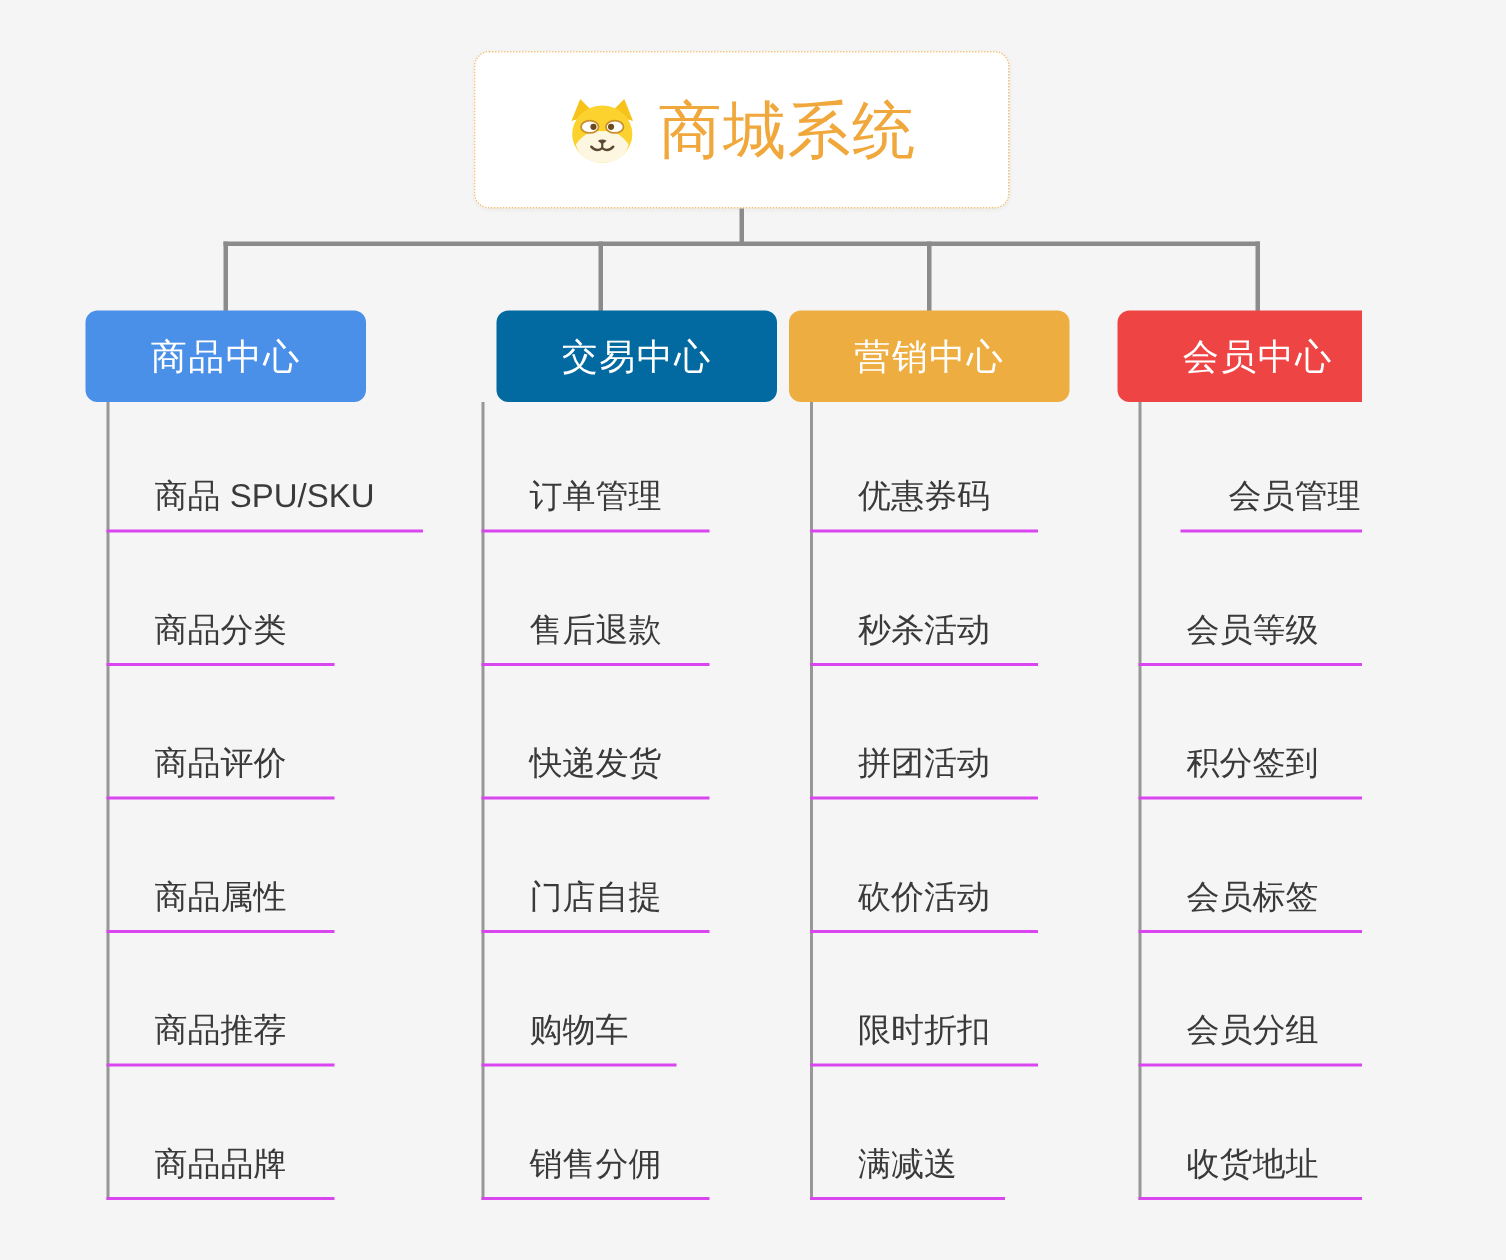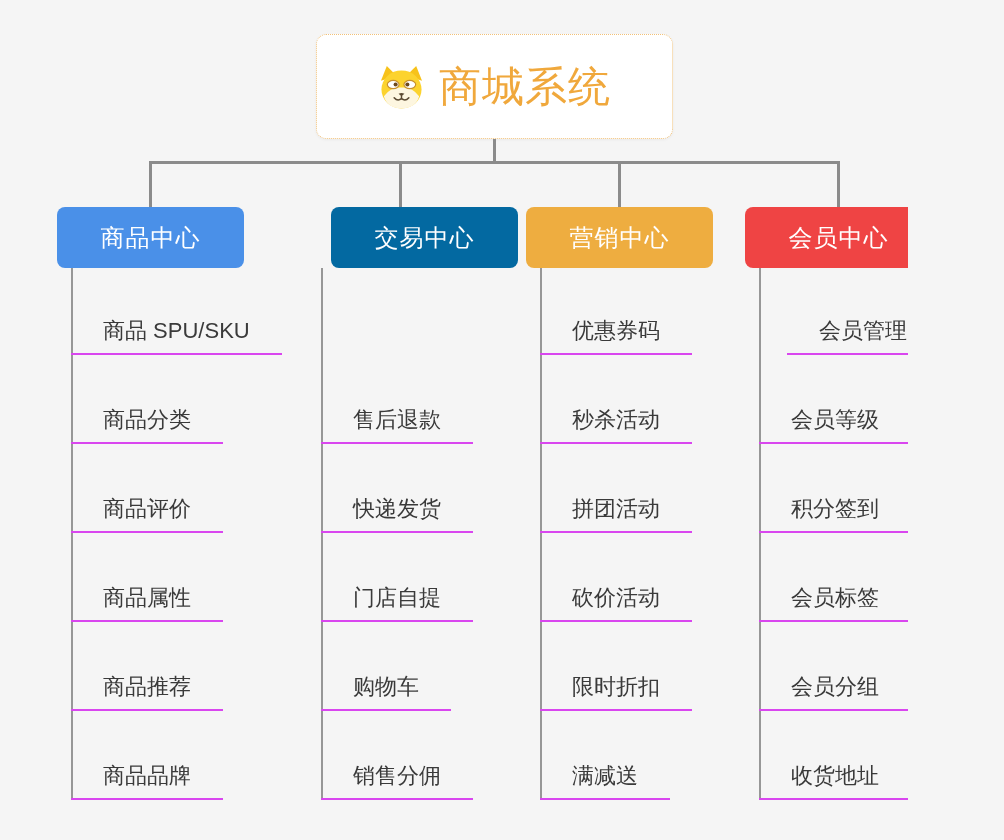--- a/index.html
+++ b/index.html
@@ -70,20 +70,21 @@
   <div class="spine" style="left:71px;top:268px;height:532px;"></div>
   <div class="leaf" style="left:71px;top:317px;">商品 SPU/SKU</div>
   <div class="leaf" style="left:71px;top:406px;">商品分类</div>
   <div class="leaf" style="left:71px;top:495px;">商品评价</div>
   <div class="leaf" style="left:71px;top:584px;">商品属性</div>
   <div class="leaf" style="left:71px;top:762px;">商品品牌</div>
   <div class="leaf" style="left:71px;top:673px;">商品推荐</div>
 
   <div class="cat-box" style="left: 307px; background-color: #0369a1; margin-left: 24px;">交易中心</div>
   <div class="spine" style="left:321px;top:268px;height:532px;"></div>
+  <div class="leaf" style="left:321px;top:317px;">订单管理</div>
   <div class="leaf" style="left:321px;top:406px;">售后退款</div>
   <div class="leaf" style="left:321px;top:495px;">快递发货</div>
   <div class="leaf" style="left:321px;top:584px;">门店自提</div>
   <div class="leaf" style="left:321px;top:673px;">购物车</div>
   <div class="leaf" style="left:321px;top:762px;">销售分佣</div>
 
   <div class="cat-box" style="left: 526px; background-color: rgb(238, 173, 64);">营销中心</div>
   <div class="spine" style="left:540px;top:268px;height:532px;"></div>
   <div class="leaf" style="left:540px;top:317px;">优惠券码</div>
   <div class="leaf" style="left:540px;top:406px;">秒杀活动</div>

